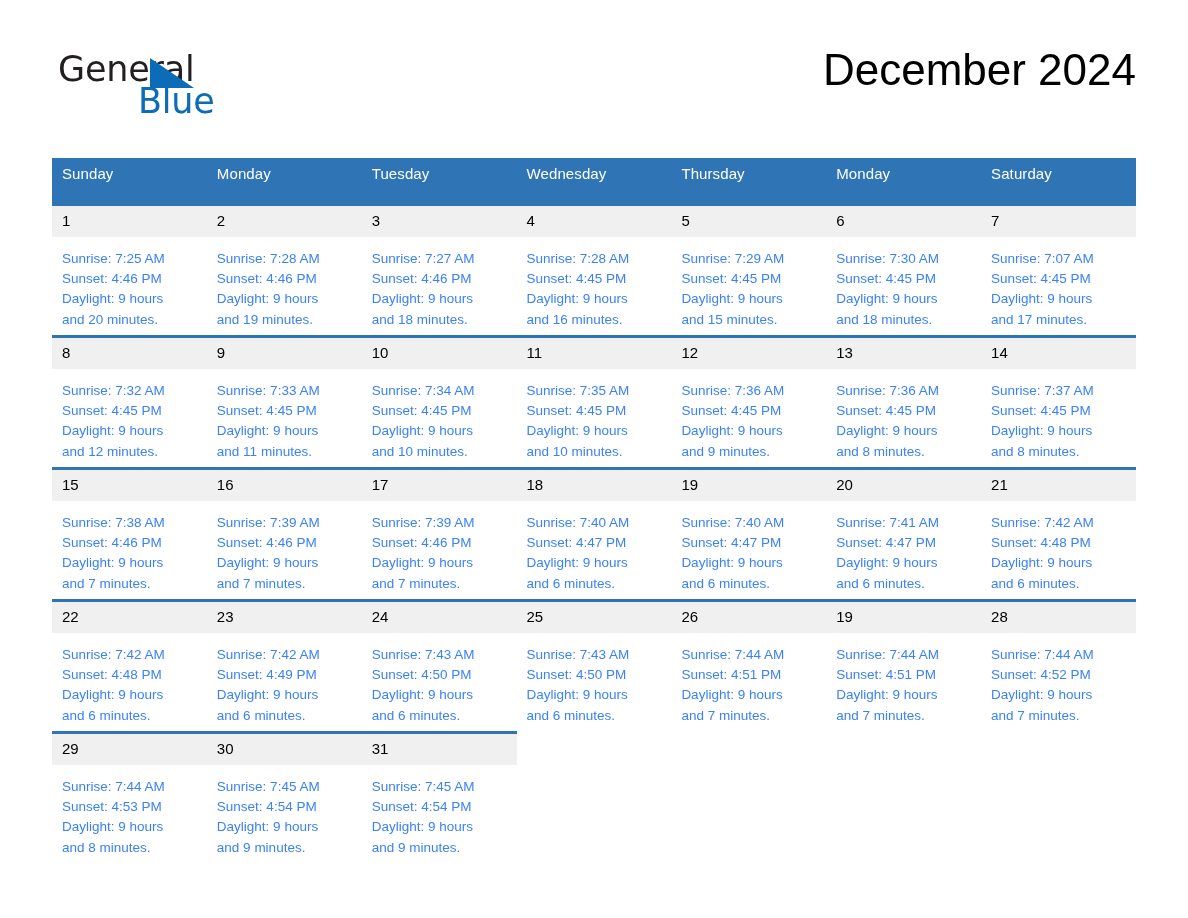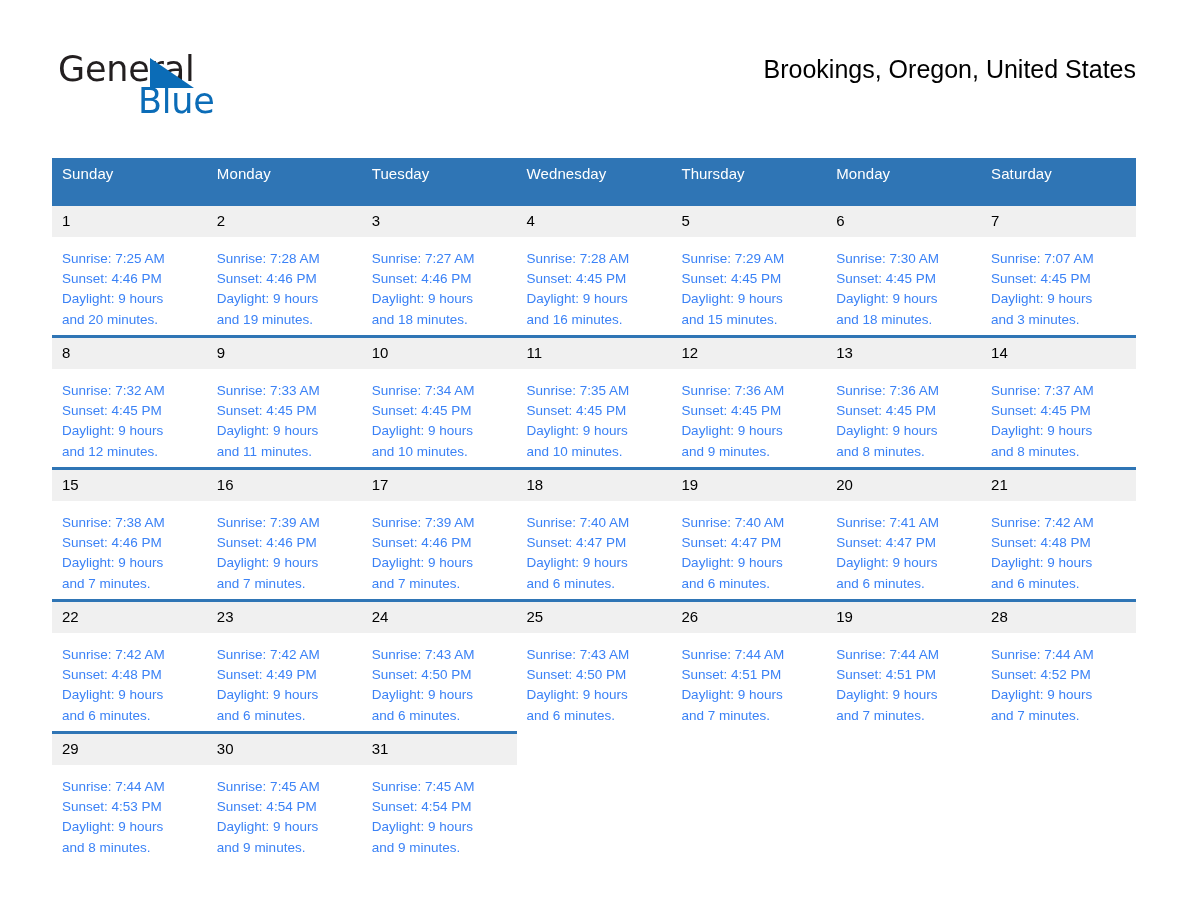--- a/index.html
+++ b/index.html
@@ -152,21 +152,21 @@
 
     <div class="logo">
       <span class="logo-general">General</span>
       <svg class="logo-triangle" viewBox="0 0 44 30">
         <polygon points="0,0 44,30 0,30" fill="#0b6cb7"></polygon>
       </svg>
       <span class="logo-blue">Blue</span>
     </div>
 
     <div class="title-block">
-      <div class="location-title">Brookings, Oregon, United States</div>
+      <div class="month-title">December 2024</div>
     </div>
 
   </div>
 
   <table class="calendar">
     <colgroup>
       <col>
         <col>
         <col>
         <col>
@@ -240,21 +240,21 @@
               <div>Daylight: 9 hours</div>
               <div>and 18 minutes.</div>
             </div>
           </td>
           <td class="day-cell">
             <div class="daynum">7</div>
             <div class="cell-body">
               <div>Sunrise: 7:07 AM</div>
               <div>Sunset: 4:45 PM</div>
               <div>Daylight: 9 hours</div>
-              <div>and 3 minutes.</div>
+              <div>and 17 minutes.</div>
             </div>
           </td>
         </tr>
         <tr class="week-row">
           <td class="day-cell">
             <div class="daynum">8</div>
             <div class="cell-body">
               <div>Sunrise: 7:32 AM</div>
               <div>Sunset: 4:45 PM</div>
               <div>Daylight: 9 hours</div>

